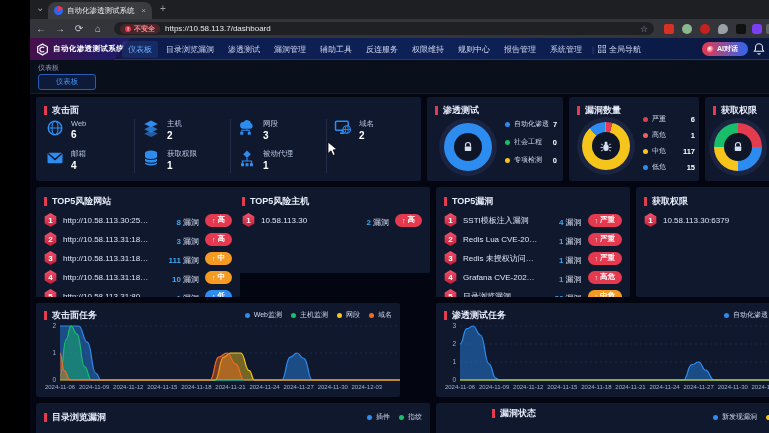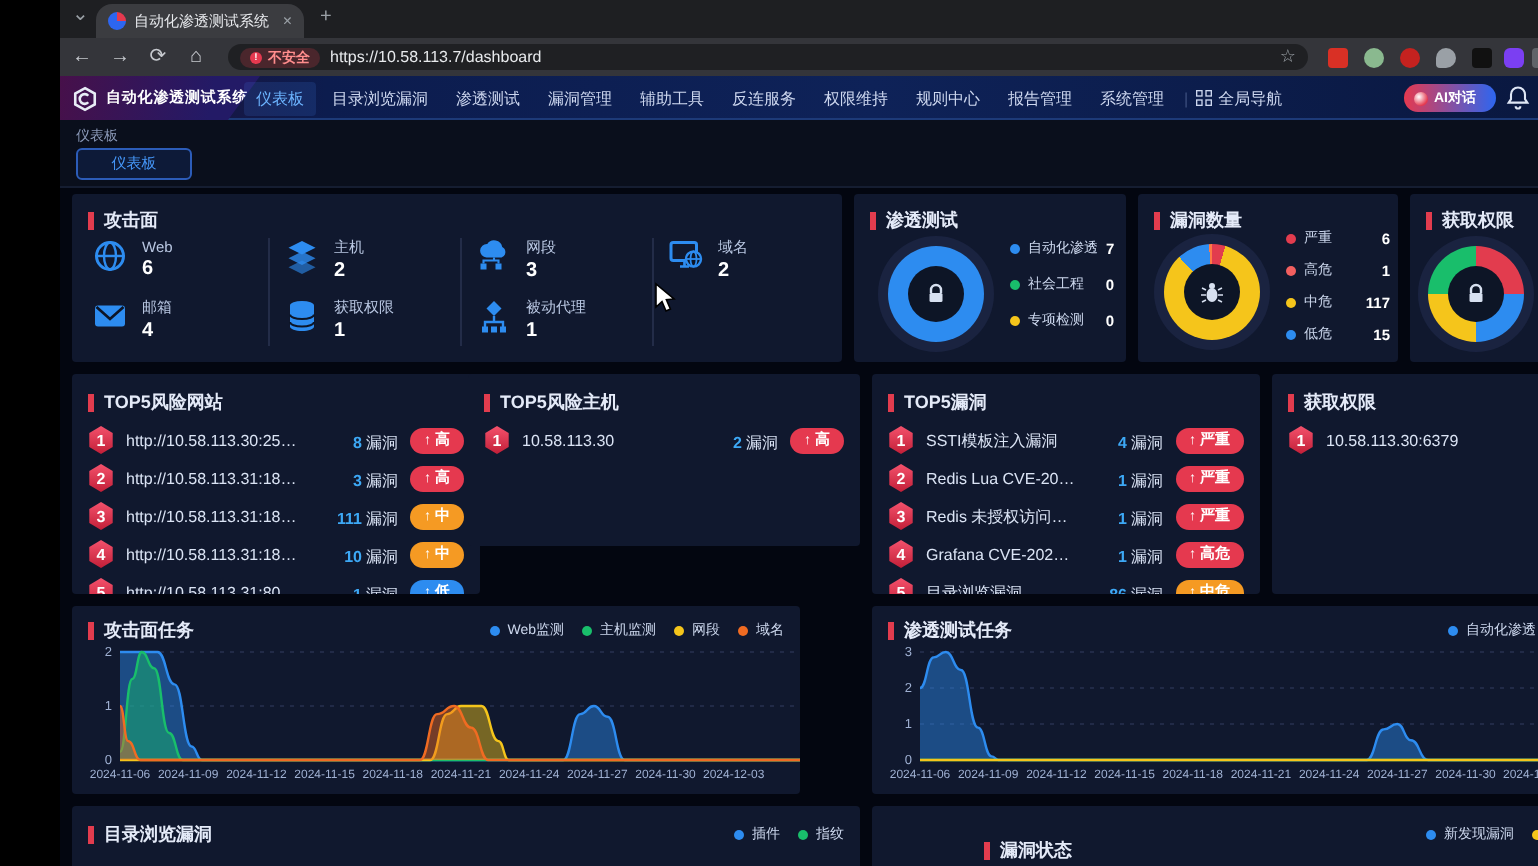--- a/index.html
+++ b/index.html
@@ -589,21 +589,21 @@
             <span class="lb">插件</span>
           </span>
         <span class="lgd-row">
             <span class="dot" style="background: rgb(25, 190, 107);"></span>
             <span class="lb">指纹</span>
           </span>
       </div>
     </div>
 
     <div class="panel" style="left:406px;top:309px;width:394px;height:60px;">
-      <div class="ptitle" style="top:16px;padding-left:48px;">
+      <div class="ptitle" style="top:4px;padding-left:48px;">
           <span class="rbar"></span>
           <span>漏洞状态</span>
         </div>
       <div class="clegend" style="left:277px;top:9px;">
         <span class="lgd-row">
             <span class="dot" style="background: rgb(45, 140, 240);"></span>
             <span class="lb">新发现漏洞</span>
           </span>
         <span class="lgd-row">
             <span class="dot" style="background: rgb(245, 197, 27);"></span>

